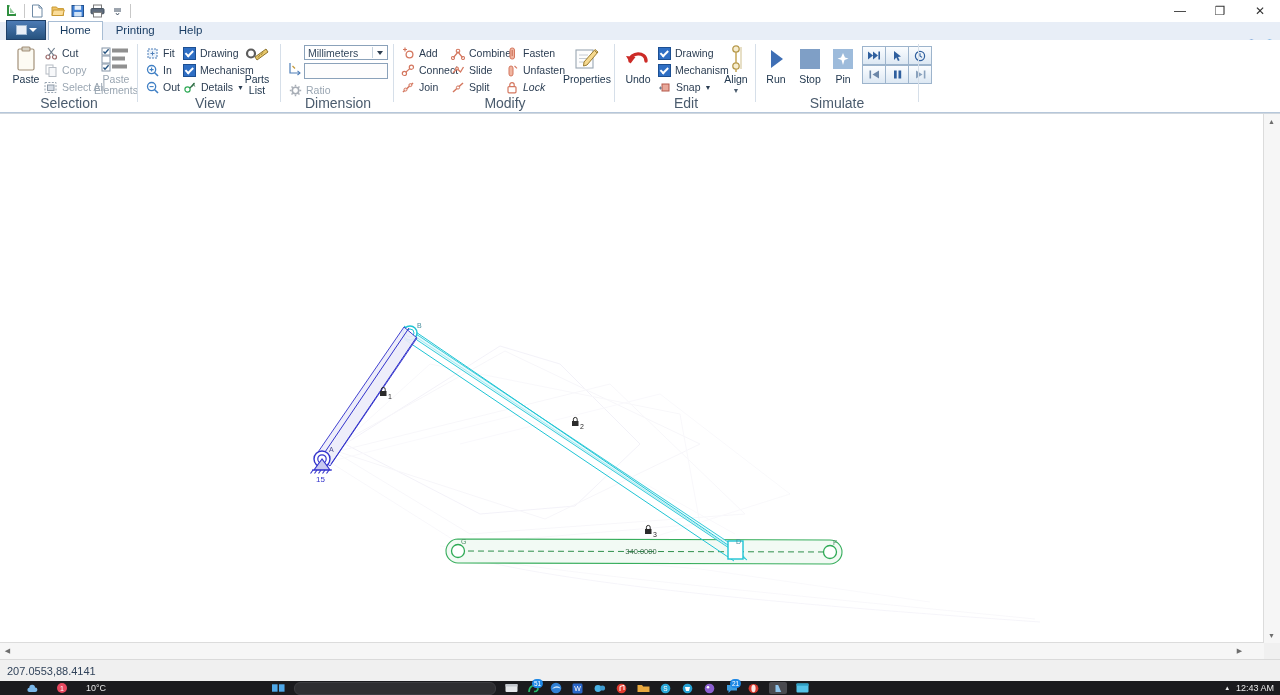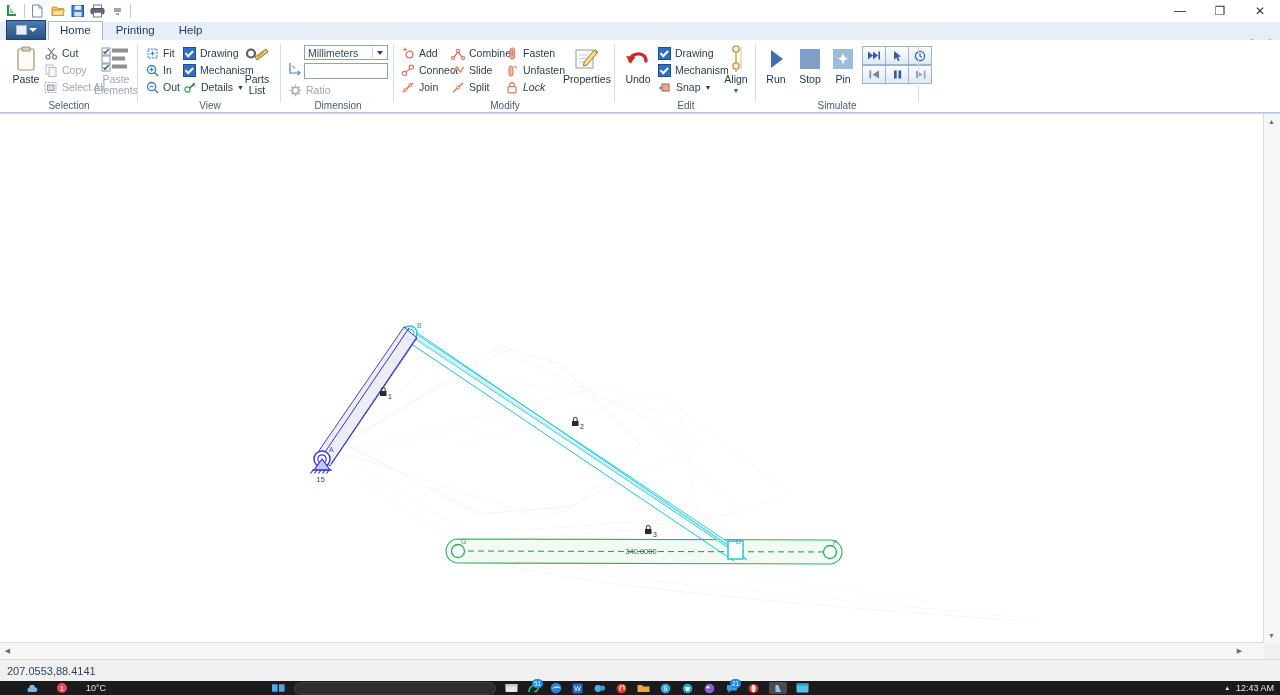--- a/index.html
+++ b/index.html
@@ -119,21 +119,21 @@
   .rgroup {
     position: absolute;
     top: 0;
     height: 72px;
   }
   .rgroup-label {
     position: absolute;
     bottom: 1px;
     width: 100%;
     text-align: center;
-    font-size: 10px;
+    font-size: 14px;
     color: #4a5b6d;
   }
   .rgroup-sep {
     position: absolute;
     top: 4px;
     width: 1px; height: 58px;
     background: #d6dfe9;
   }
 
   .big-btn {

